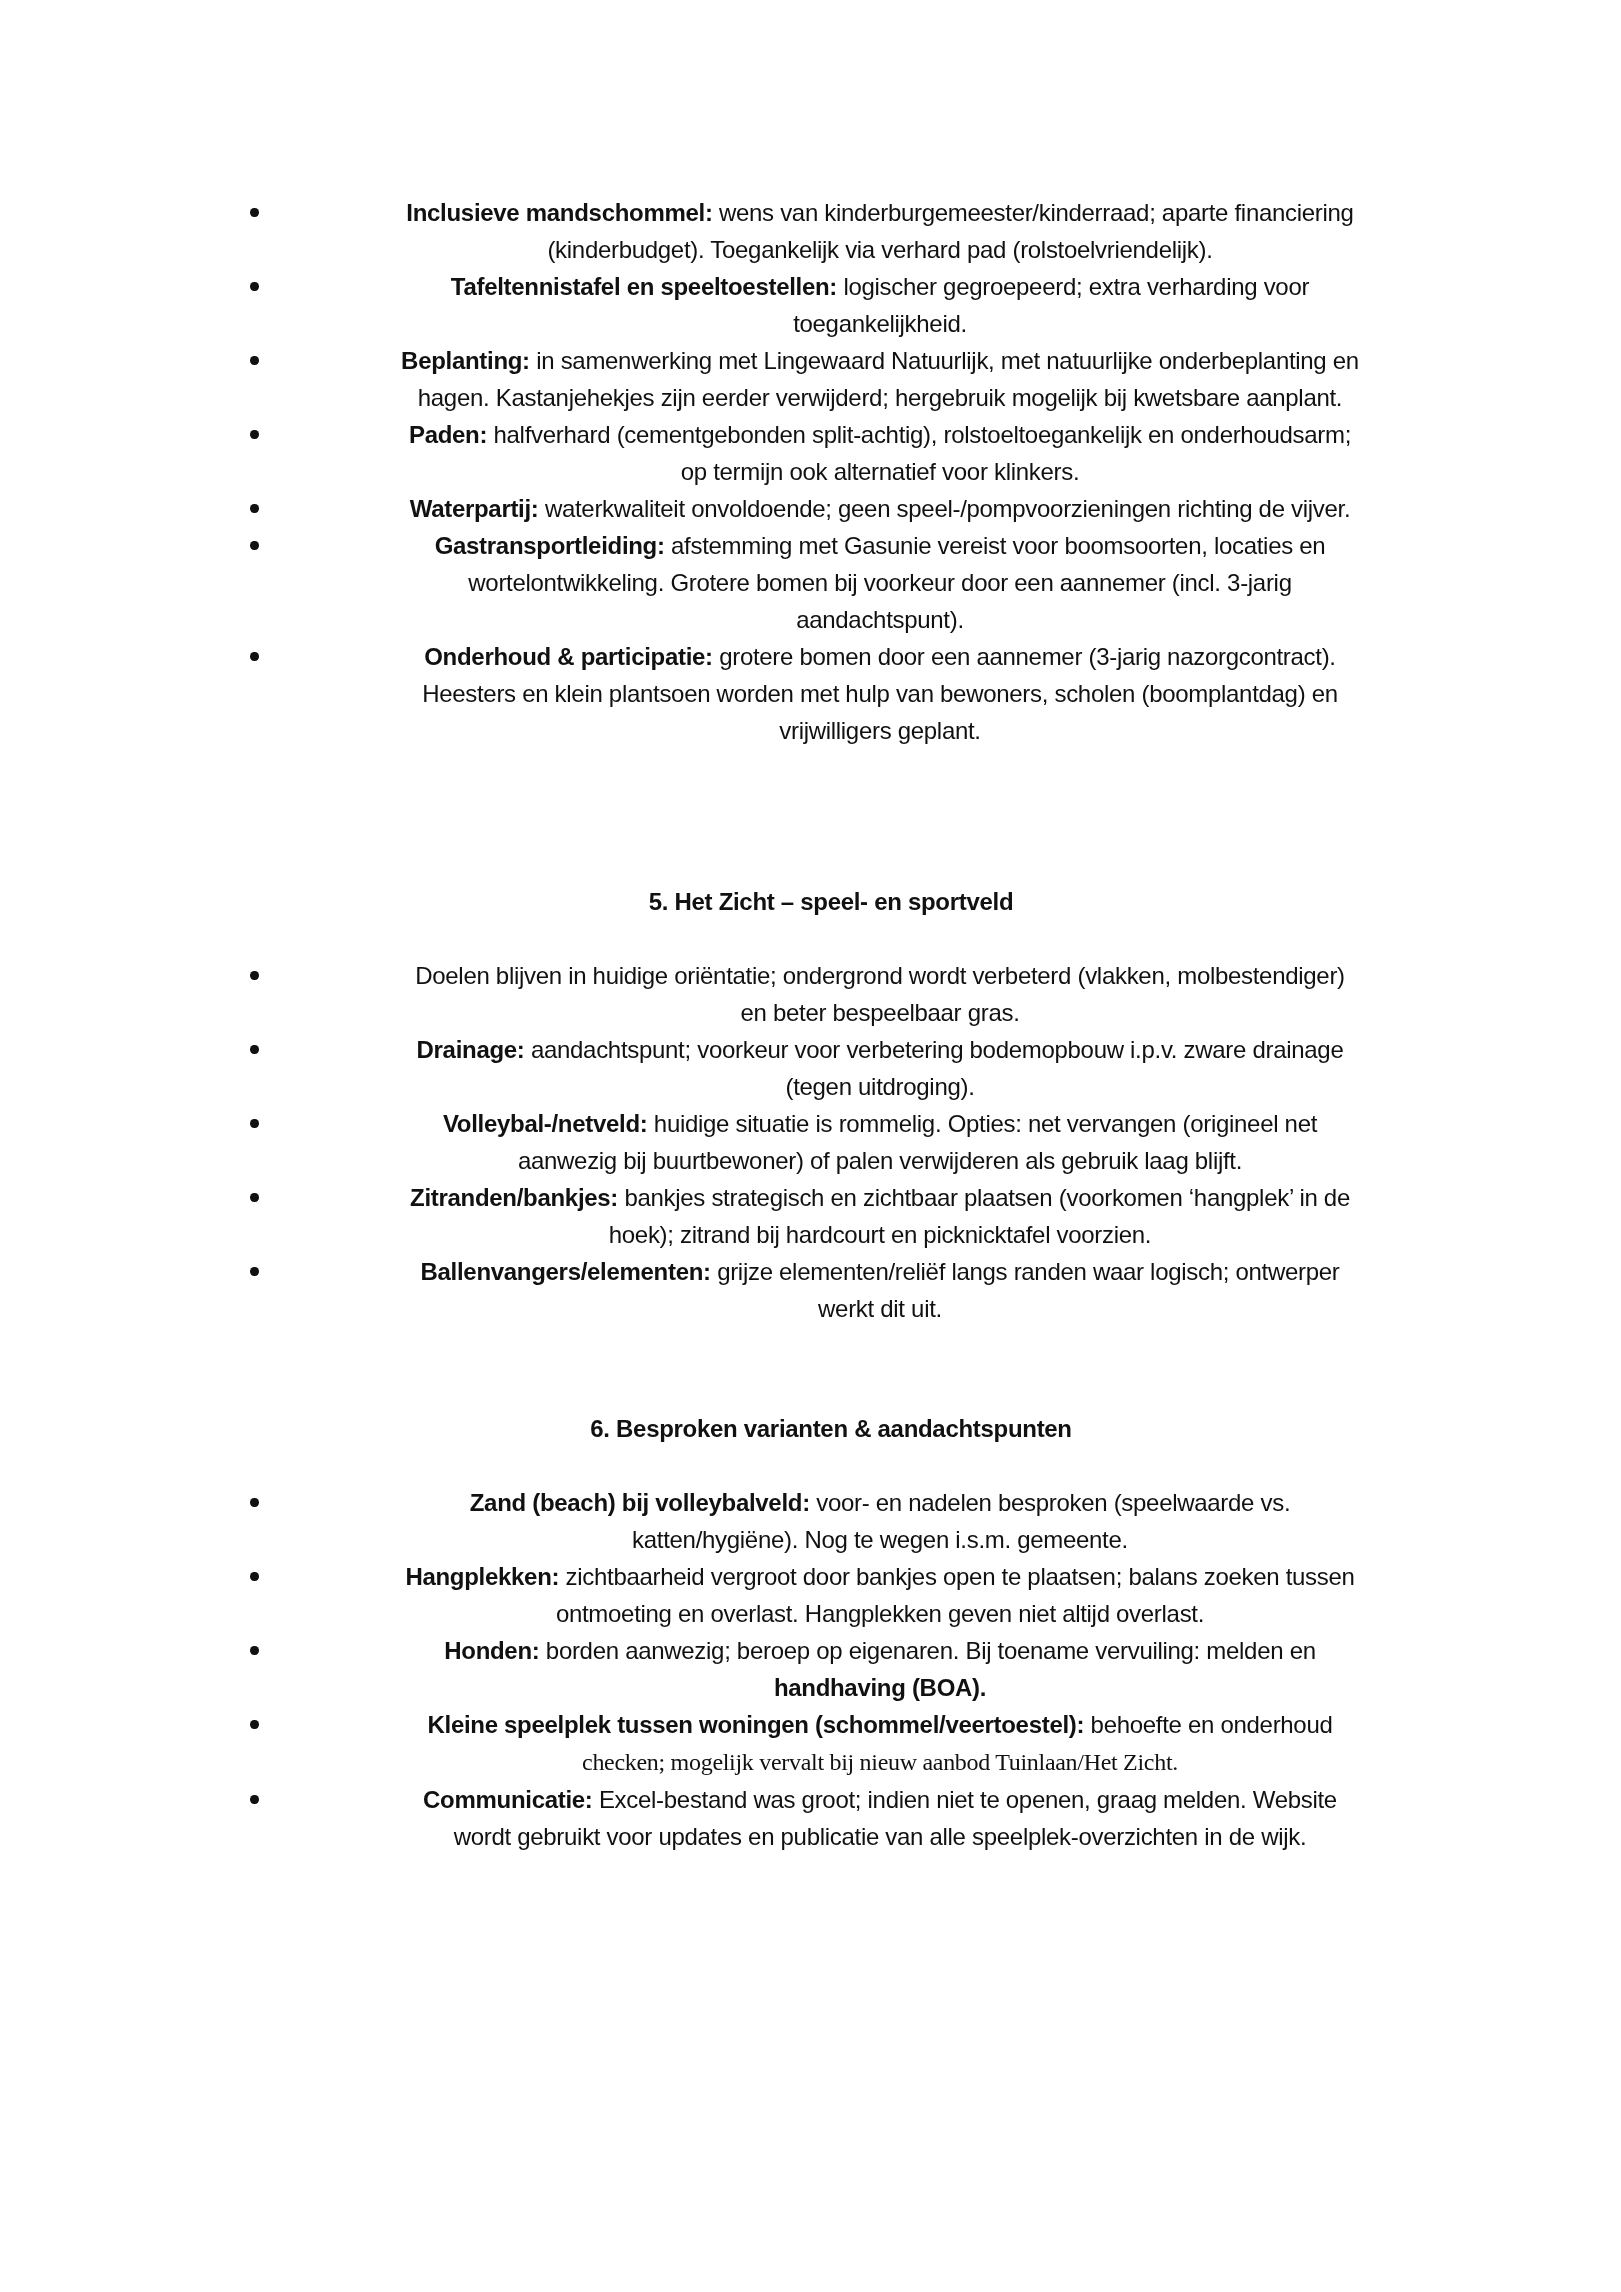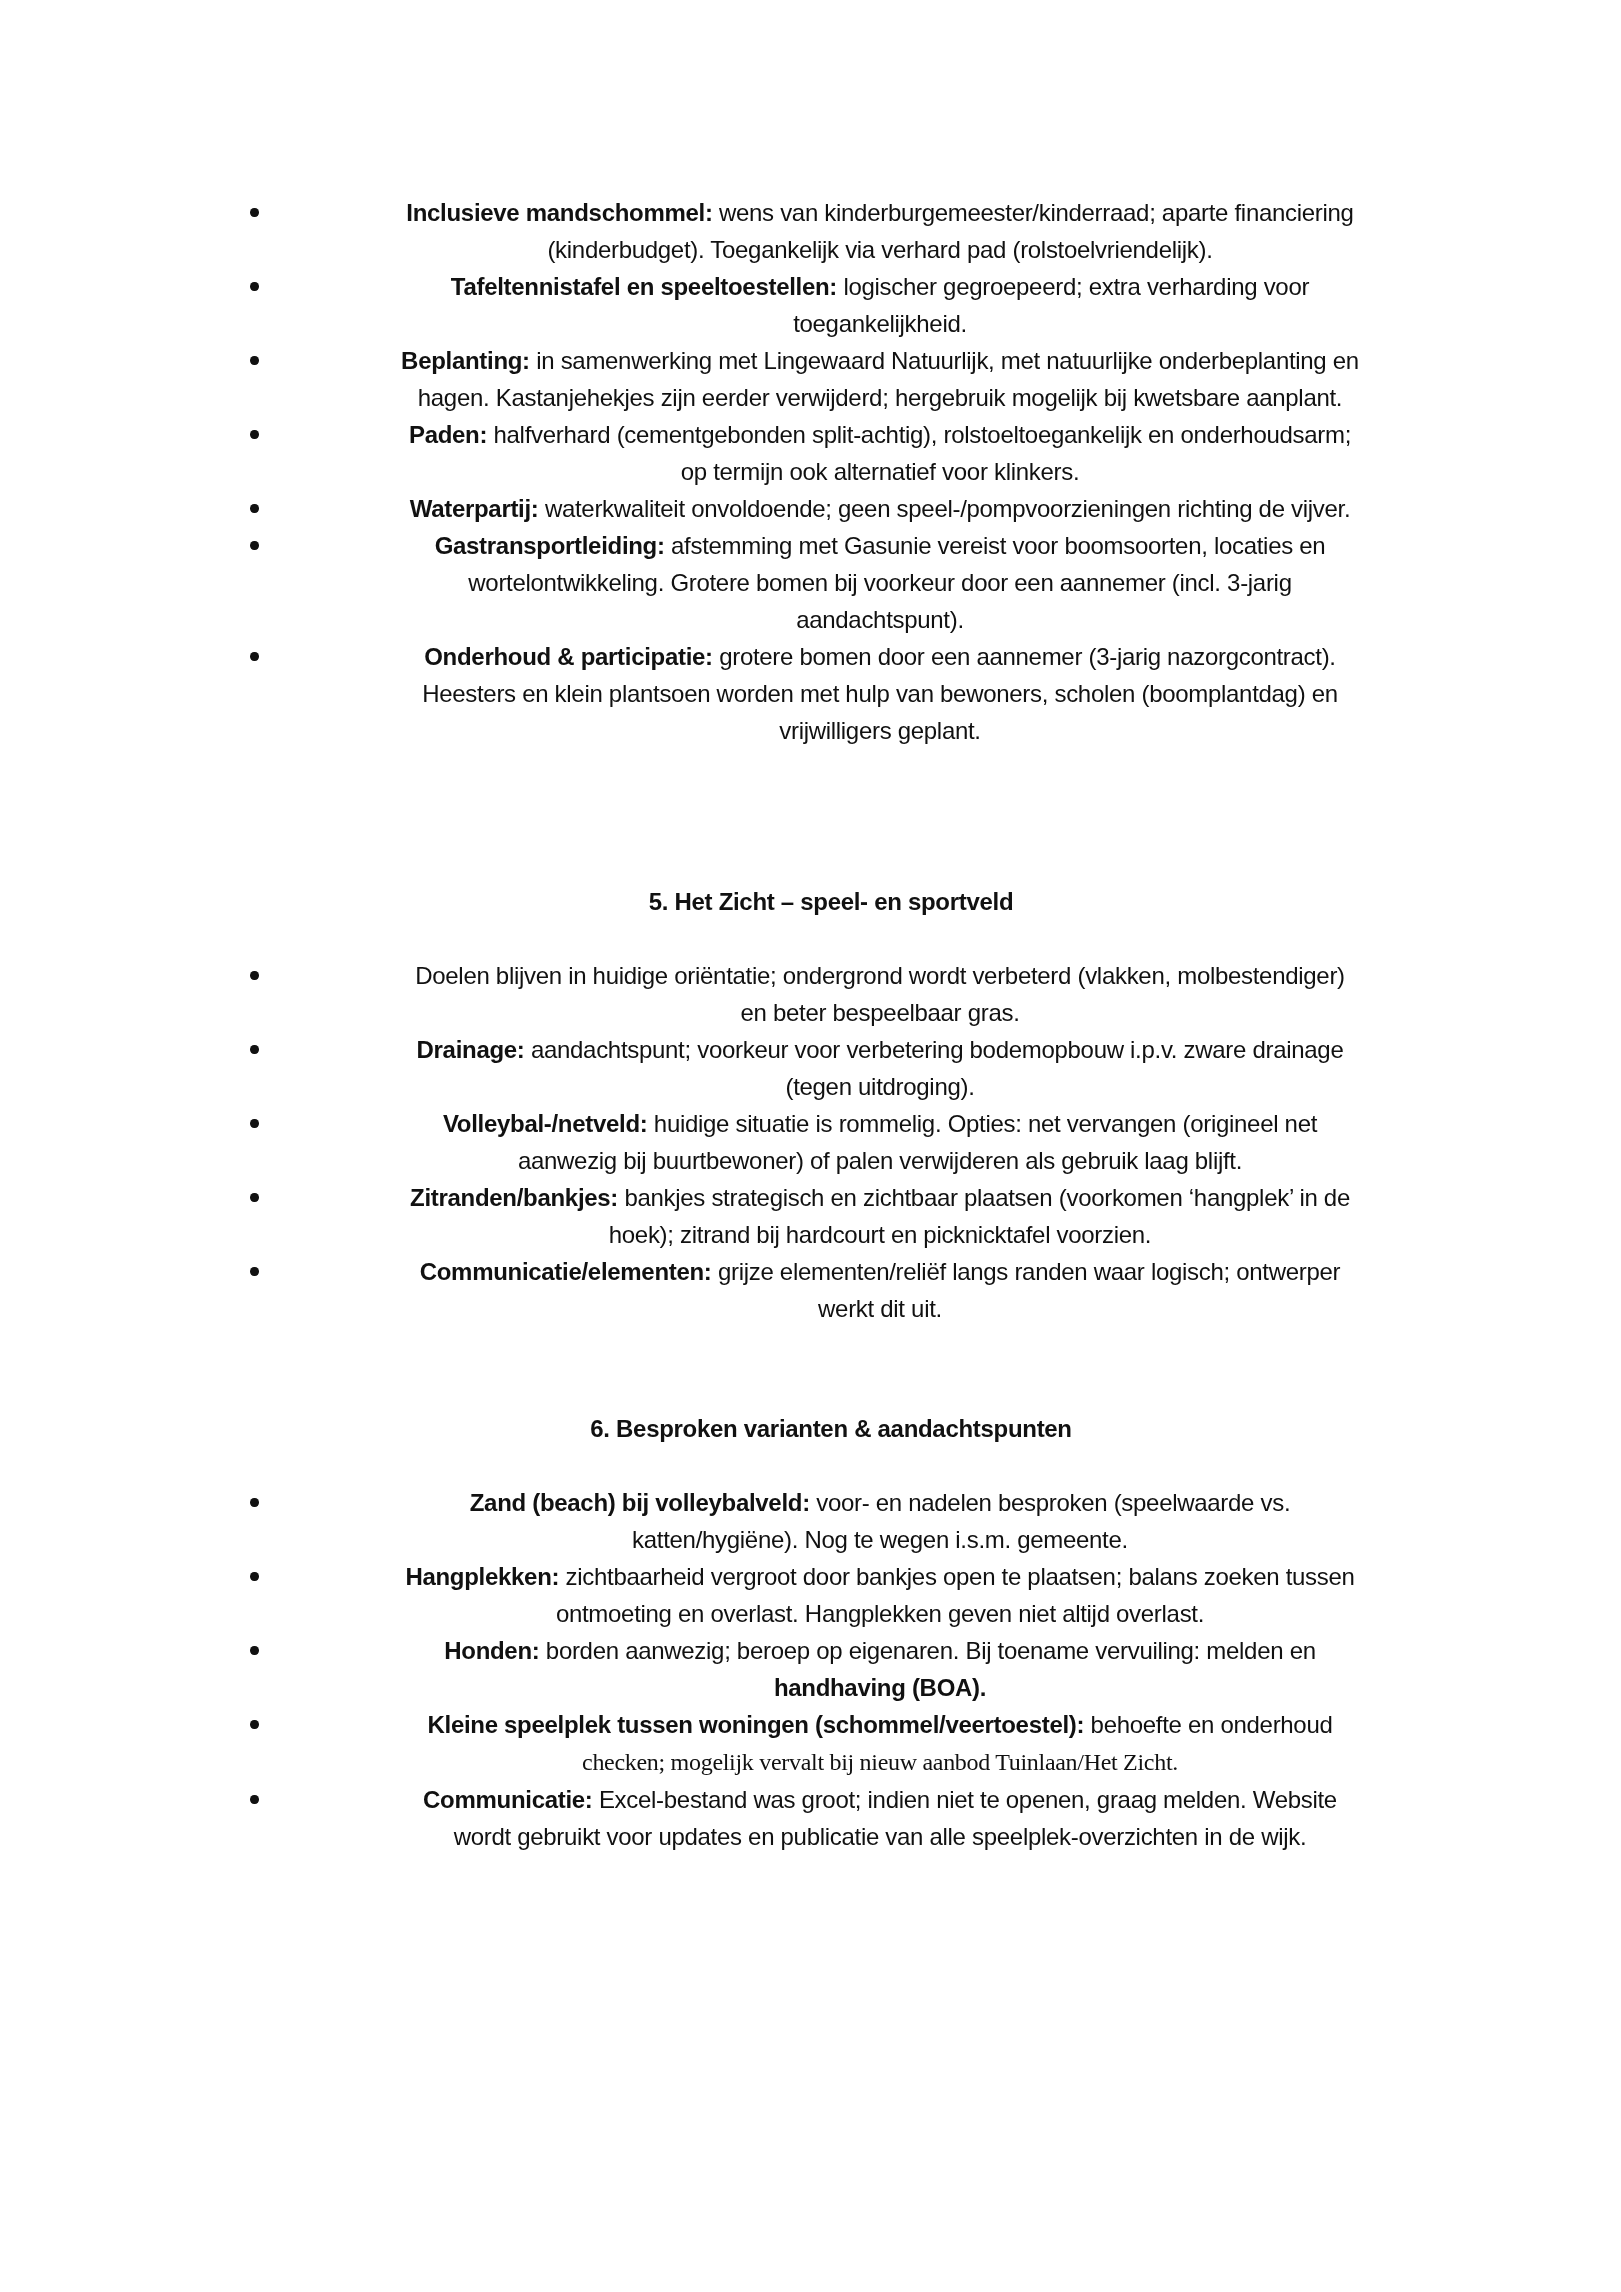--- a/index.html
+++ b/index.html
@@ -75,21 +75,21 @@
         <span class="line"><span class="lbl">Volleybal-/netveld:</span><span style="white-space: pre;"> huidige situatie is rommelig. Opties: net vervangen (origineel net</span></span>
         <span class="line"><span style="white-space: pre;">aanwezig bij buurtbewoner) of palen verwijderen als gebruik laag blijft.</span></span>
       </li>
       <li>
         <span class="dot"></span>
         <span class="line"><span class="lbl">Zitranden/bankjes:</span><span style="white-space: pre;"> bankjes strategisch en zichtbaar plaatsen (voorkomen ‘hangplek’ in de</span></span>
         <span class="line"><span style="white-space: pre;">hoek); zitrand bij hardcourt en picknicktafel voorzien.</span></span>
       </li>
       <li>
         <span class="dot"></span>
-        <span class="line"><span class="lbl">Communicatie/elementen:</span><span style="white-space: pre;"> grijze elementen/reliëf langs randen waar logisch; ontwerper</span></span>
+        <span class="line"><span class="lbl">Ballenvangers/elementen:</span><span style="white-space: pre;"> grijze elementen/reliëf langs randen waar logisch; ontwerper</span></span>
         <span class="line"><span style="white-space: pre;">werkt dit uit.</span></span>
       </li>
     </ul>
 </div>
 
 <div class="block" style="top:1410px;">
   <h2 class="heading">6. Besproken varianten &amp; aandachtspunten</h2>
   <ul class="bullets" style="margin-top:37px;">
       <li>
         <span class="dot"></span>

